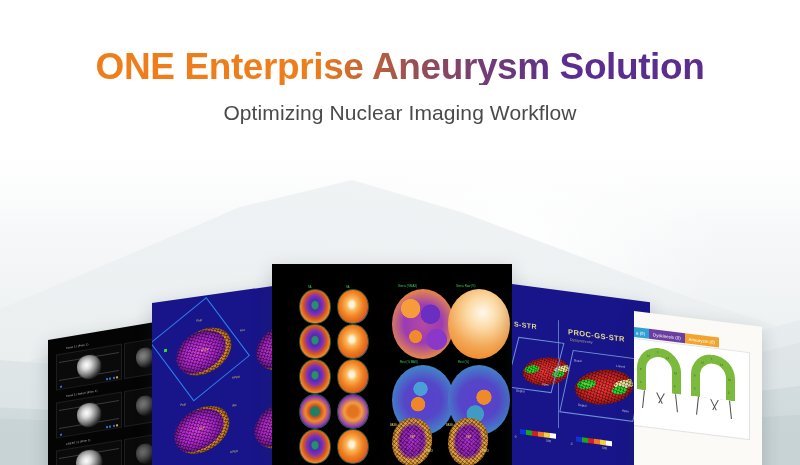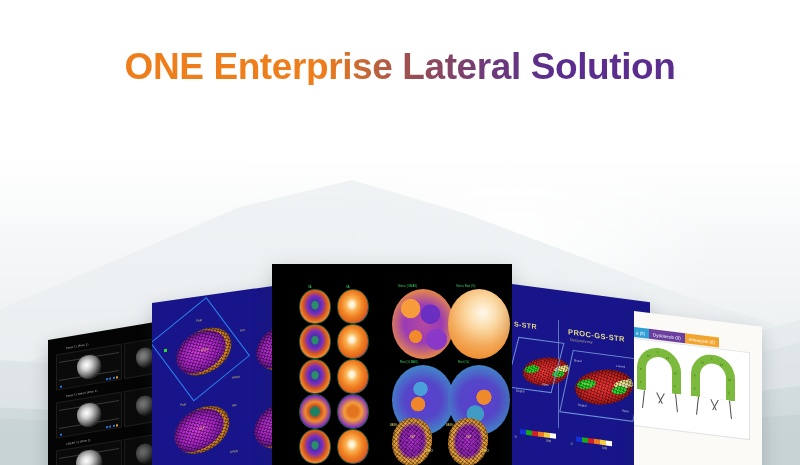--- a/index.html
+++ b/index.html
@@ -175,21 +175,22 @@
 <div id="stage">
 
   <div class="glow"></div>
   <div class="mtn m1"></div>
   <div class="mtn m2"></div>
   <div class="mtn m3"></div>
   <div class="mtn m4"></div>
   <div class="mtn m5"></div>
 
   <div class="head">
-    <div class="title">ONE Enterprise Lateral Solution</div>
+    <div class="title">ONE Enterprise Aneurysm Solution</div>
+    <div class="subtitle">Optimizing Nuclear Imaging Workflow</div>
   </div>
 
   <div id="fan">
 
     <div class="panel p1">
       <div class="scanrow" style="top:10px">
         <div class="scanlbl">Tomo 1) (Prim 1)</div>
         <div class="scanbox a">
           <div class="hline" style="top:7px"></div>
             <div class="hline" style="top:25px"></div>

